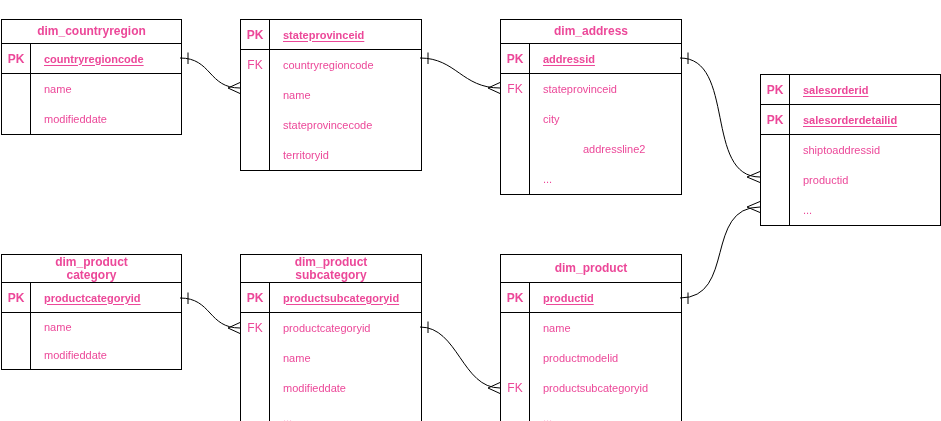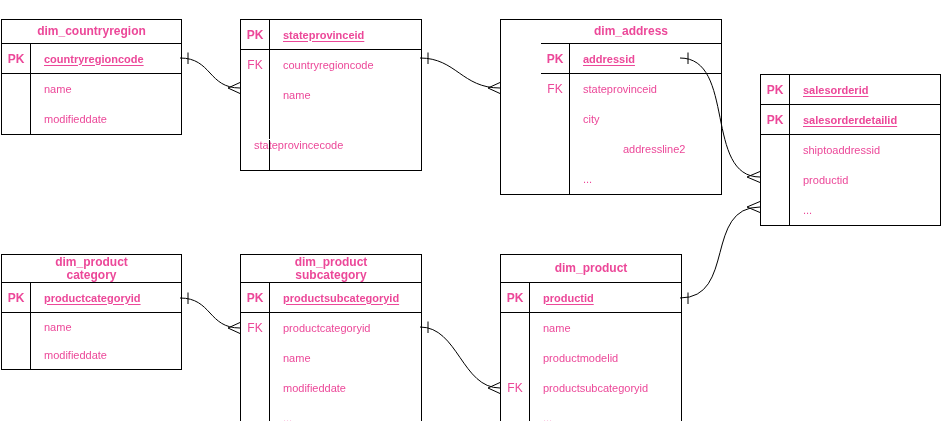--- a/index.html
+++ b/index.html
@@ -60,30 +60,31 @@
       <div class="e-name pk">stateprovinceid</div>
     </div>
     <div class="e-row" style="height:30px;">
       <div class="e-key">FK</div>
       <div class="e-name">countryregioncode</div>
     </div>
     <div class="e-row" style="height:30px;">
       <div class="e-key"></div>
       <div class="e-name">name</div>
     </div>
-    <div class="e-row" style="height:30px;flex-direction:column;">
+    <div class="e-row" style="height:30px;">
       <div class="e-key"></div>
       <div class="e-name">stateprovincecode</div>
     </div>
     <div class="e-row" style="height:30px;">
       <div class="e-key"></div>
-    </div>
-  </div>
-
-  <div class="entity" style="left:500px;top:5px;width:180px;padding-left:40px;">
+      <div class="e-name">territoryid</div>
+    </div>
+  </div>
+
+  <div class="entity" style="left:500px;top:5px;width:180px;">
     <div class="e-title" style="height:24px;">dim_address</div>
     <div class="e-row sep" style="height:30px;">
       <div class="e-key bold">PK</div>
       <div class="e-name pk">addressid</div>
     </div>
     <div class="e-row" style="height:30px;">
       <div class="e-key">FK</div>
       <div class="e-name">stateprovinceid</div>
     </div>
     <div class="e-row" style="height:30px;">

